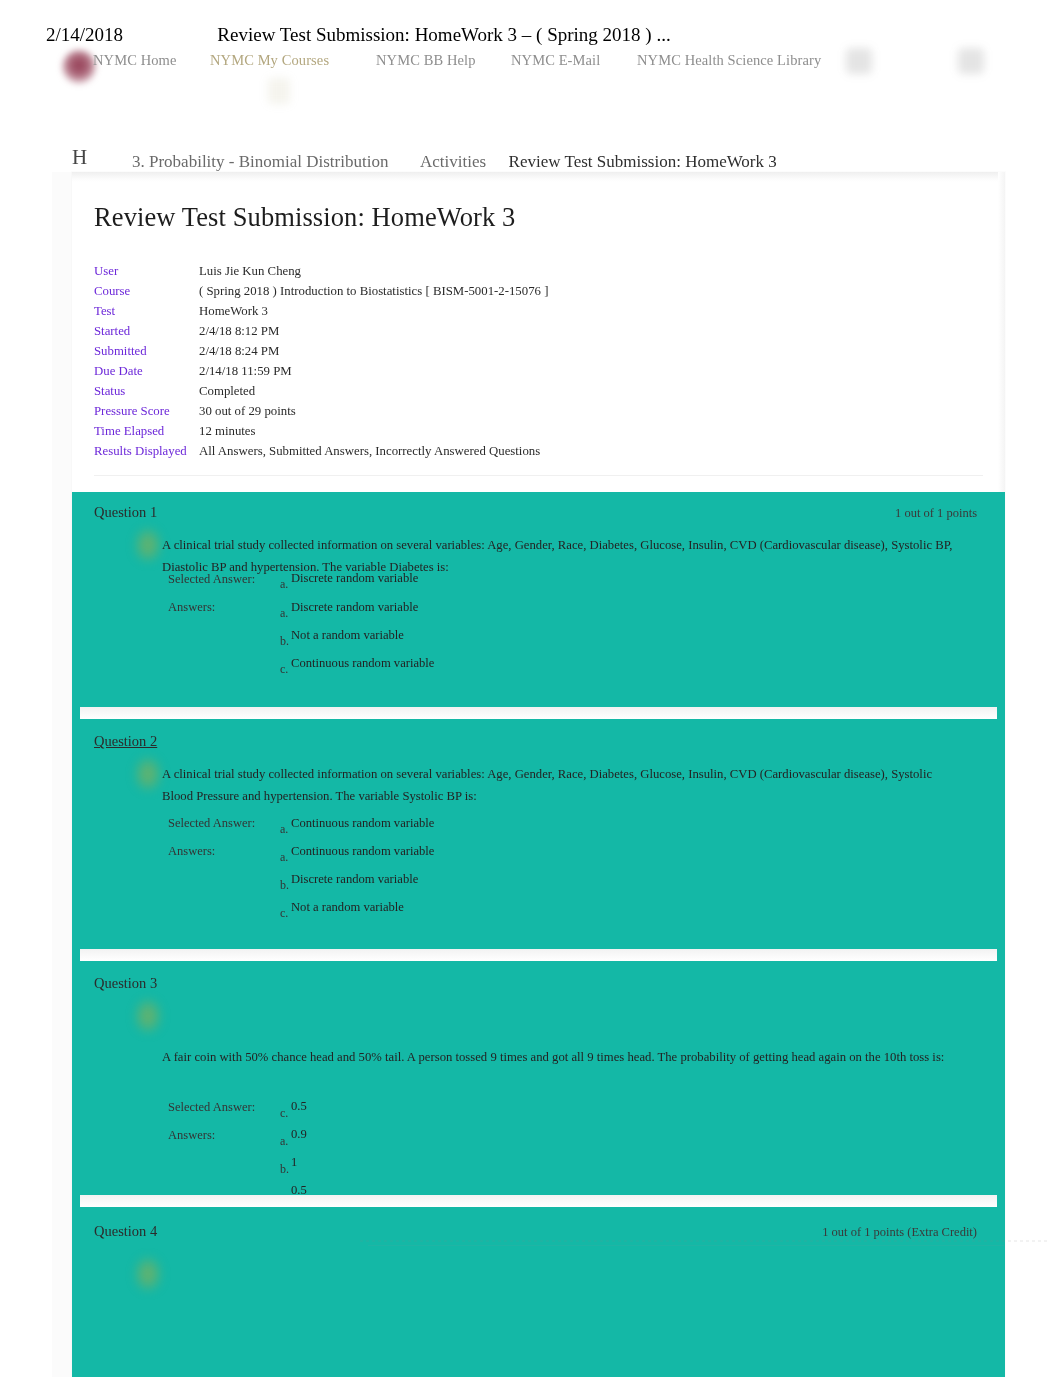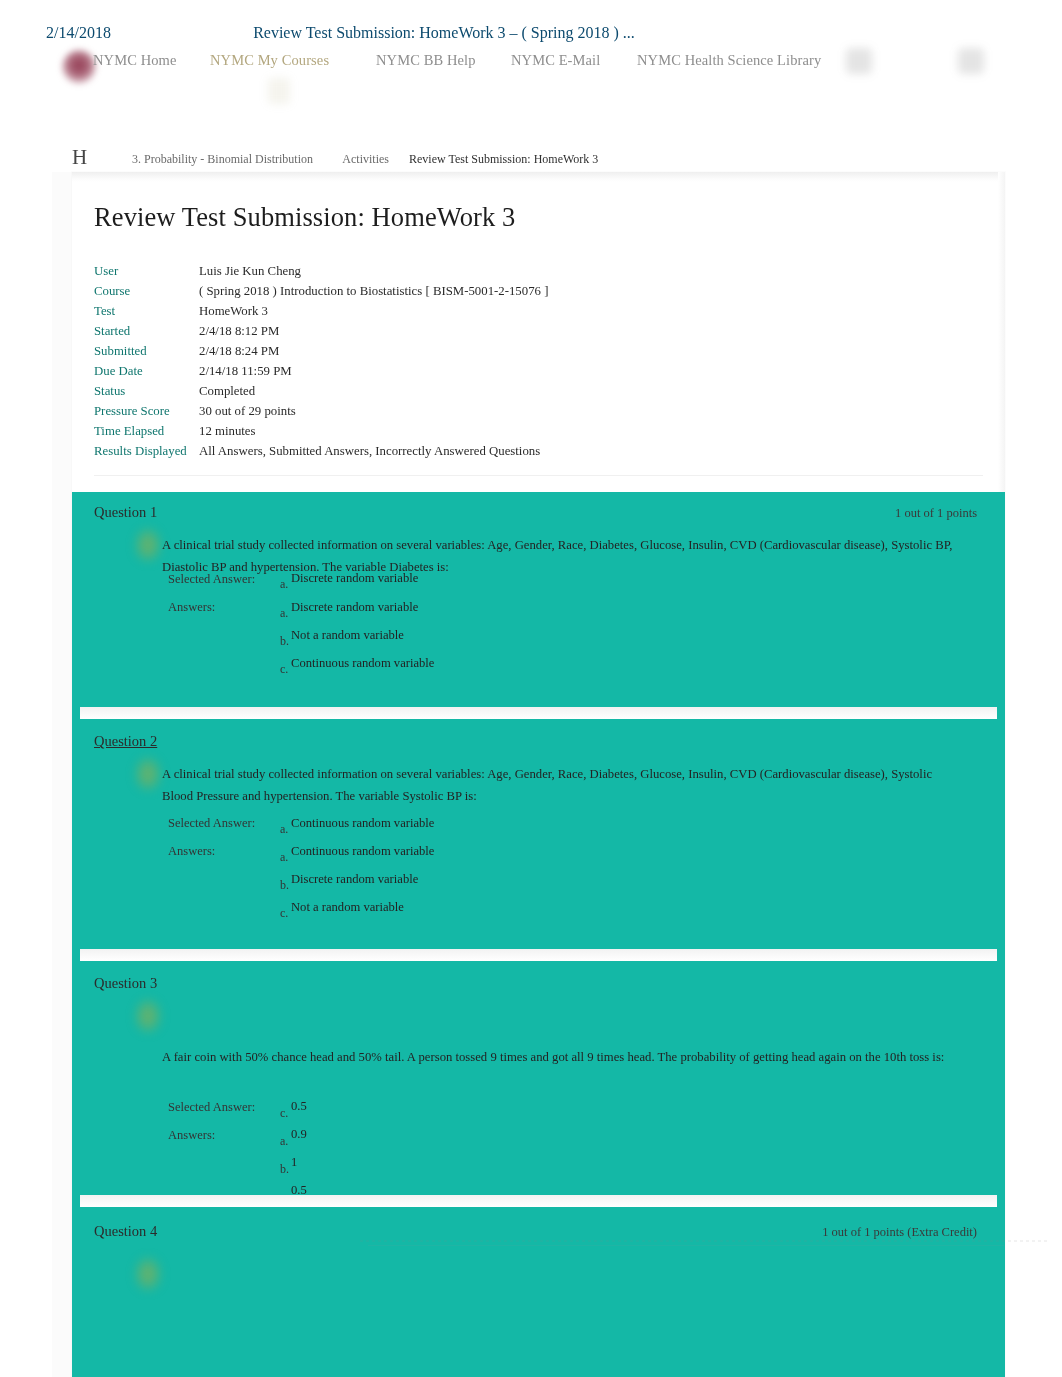--- a/index.html
+++ b/index.html
@@ -9,22 +9,22 @@
     background: #ffffff;
     font-family: "Liberation Serif", "DejaVu Serif", serif;
     color: #2a2a2a;
     overflow: hidden;
   }
 
   
   .print-header {
     position: absolute;
     top: 24px; left: 0; width: 1062px; height: 20px;
-    font-size: 16px;
-    color: #0c4a6e;
+    font-size: 19px;
+    color: #000000;
     padding-left: 28px;
   }
   .print-date { position: absolute; left: 46px; top: 0; white-space: nowrap; }
   .print-title {
     position: absolute; left: 0; top: 0; width: 888px;
     text-align: center; white-space: nowrap;
   }
 
   
   .global-nav {
@@ -72,21 +72,21 @@
   
   .crumb-h {
     position: absolute;
     left: 72px; top: 145px;
     font-size: 21px; color: #454545;
     font-family: "Liberation Serif", serif;
   }
   .breadcrumb {
     position: absolute;
     left: 132px; top: 152px;
-    font-size: 12px; color: #5d5d5d;
+    font-size: 17px; color: #5d5d5d;
     white-space: nowrap;
   }
   .breadcrumb .crumb { color: #6a6a6a; }
   .breadcrumb .crumb.last { color: #2f2f2f; }
   .breadcrumb .sep { display: inline-block; width: 24px; }
   .breadcrumb .sep.narrow { display: inline-block; width: 14px; }
 
   
   .page-gutter {
     position: absolute;
@@ -126,21 +126,21 @@
     position: absolute;
     left: 22px; top: 92px;
     width: 889px;
     border-collapse: collapse;
     font-size: 12.8px;
   }
   .info-table tr { height: 20px; }
   .info-table td { padding: 0; vertical-align: top; }
   .info-table td.label {
     width: 105px;
-    color: #0f766e;
+    color: #6d28d9;
     white-space: nowrap;
   }
   .info-table td.value {
     color: #2a2a2a;
     white-space: nowrap;
   }
   .info-bottom-rule {
     position: absolute;
     left: 22px; top: 303px;
     width: 889px; height: 1px;

